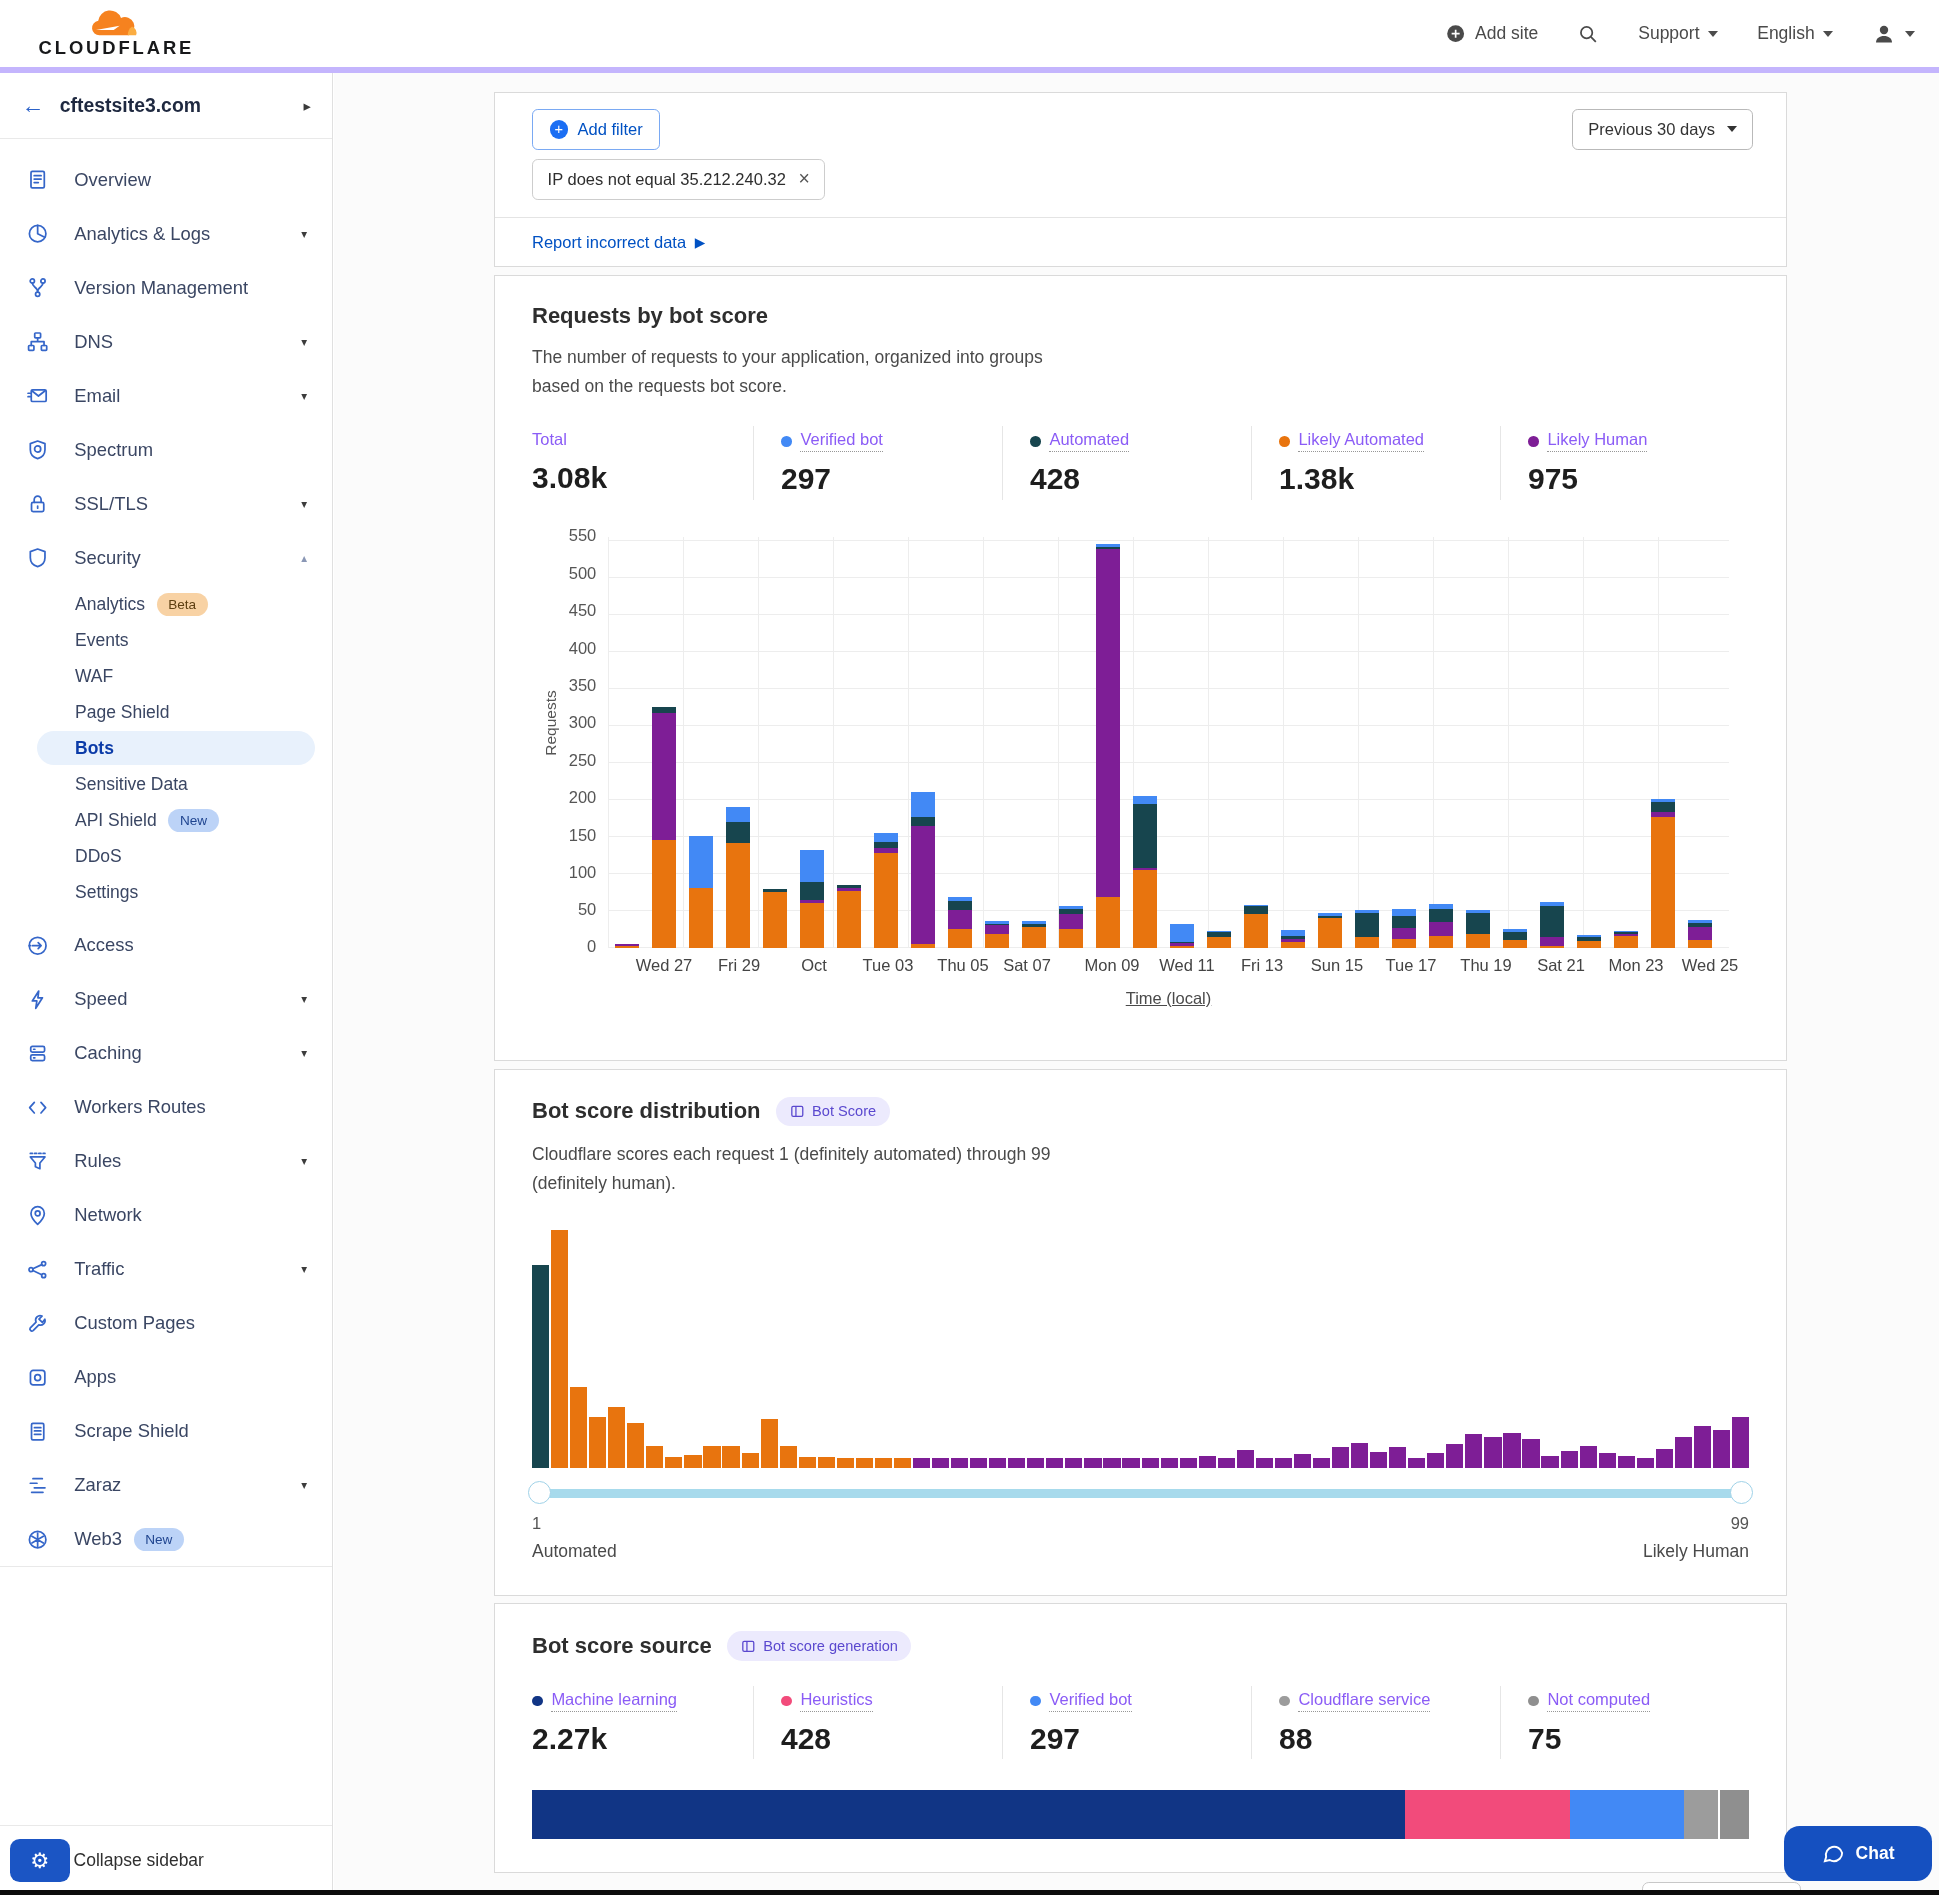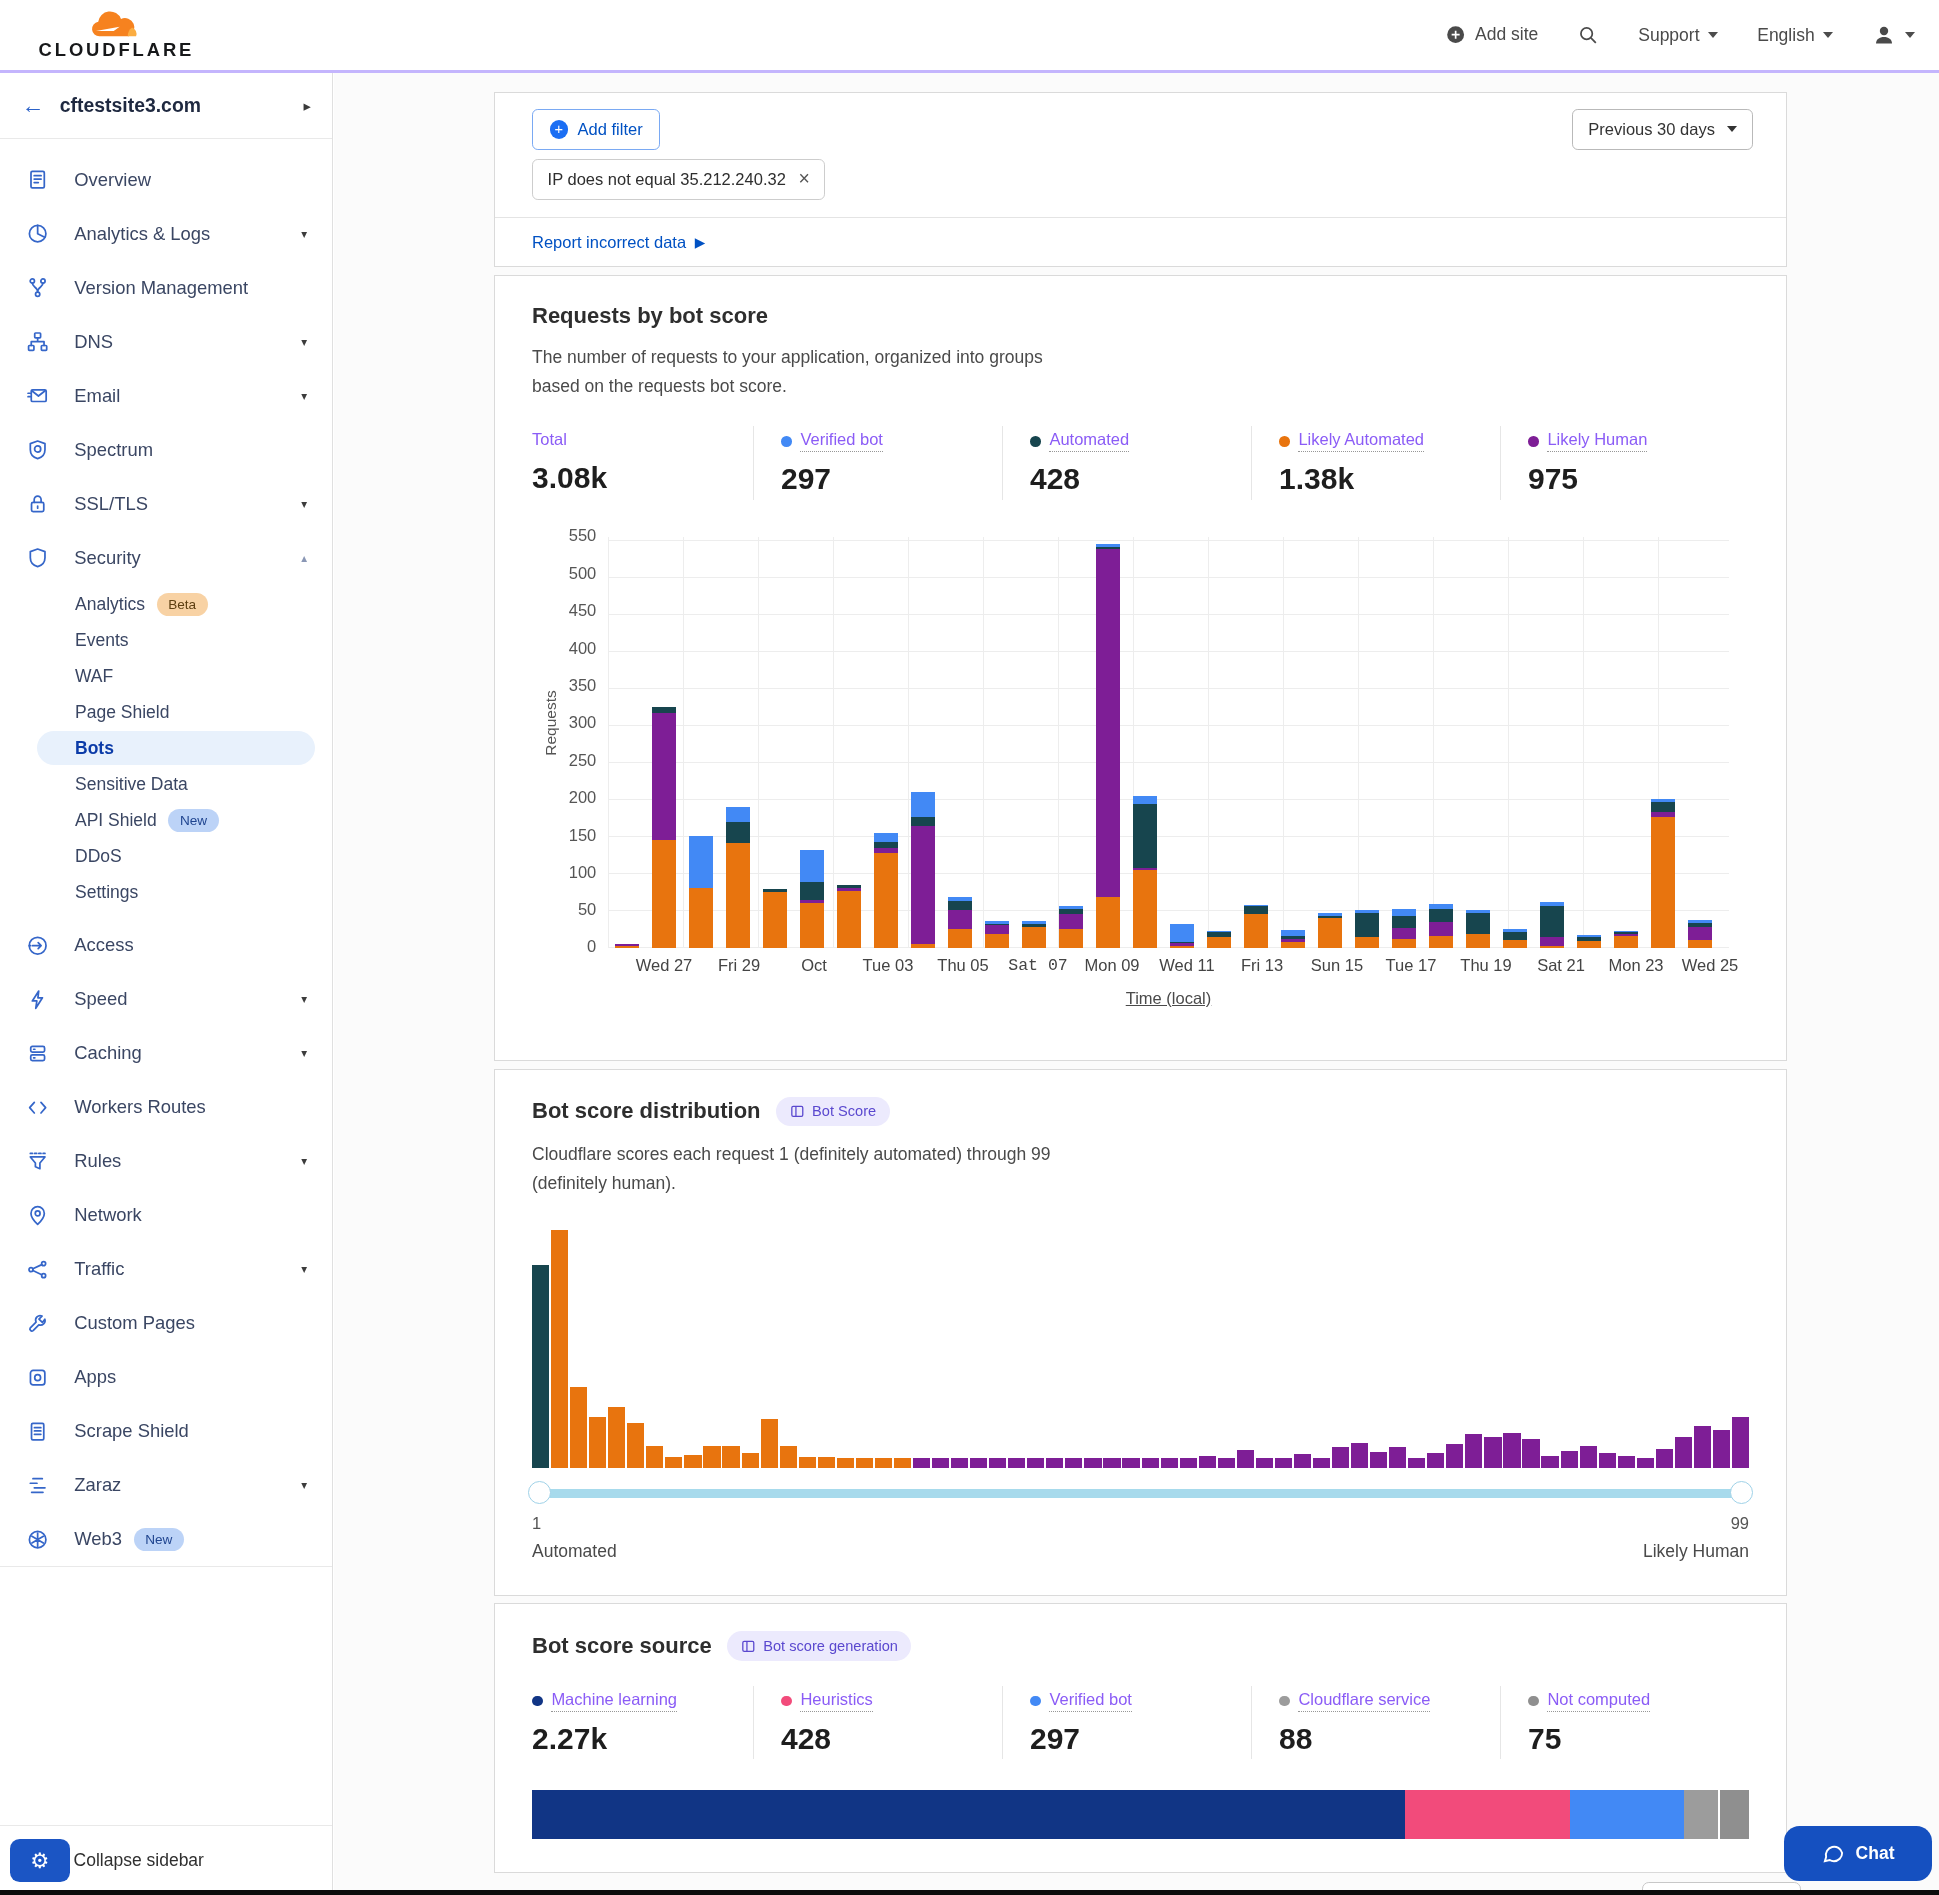--- a/index.html
+++ b/index.html
@@ -2,21 +2,21 @@
 <html><head>
 <meta charset="utf-8">
 <style>
   * { margin:0; padding:0; box-sizing:border-box; }
   html,body { width:1940px; height:1895px; }
   body { position:relative; font-family:"Liberation Sans",sans-serif; background:#fff; overflow:hidden; color:#222; }
   svg { display:block; }
 
   
   .topbar { position:absolute; left:0; top:0; width:1940px; height:73px; background:#fff;
-            border-bottom:3px solid #c4b5fd; display:flex; align-items:center; justify-content:space-between;
+            border-bottom:6px solid #c4b5fd; display:flex; align-items:center; justify-content:space-between;
             padding:0 25px; z-index:6; }
   .brand { display:flex; flex-direction:column; align-items:center; margin-left:13.6px; }
   .brand-text { font-size:18.4px; font-weight:800; letter-spacing:2.9px; color:#17181a; margin-top:-1.9px; }
   .top-actions { display:flex; align-items:center; gap:39px; color:#4a4a4a; font-size:17.5px; }
   .top-item { display:flex; align-items:center; gap:8.7px; cursor:pointer; }
   .caret { width:0; height:0; border-left:5.8px solid transparent; border-right:5.8px solid transparent; border-top:6.8px solid #4c4c4c; }
 
   
   .sidebar { position:absolute; left:0; top:73px; width:333px; bottom:0; background:#fff;
              border-right:1px solid #e0e0e0; z-index:5; display:flex; flex-direction:column; }
@@ -719,21 +719,21 @@
               <div class="seg" style="height: 8.2px; background: rgb(232, 116, 14);"></div>
             </div>
           </div>
         </div>
       <div class="xlabels" id="chart-xlabels">
           <span style="left: 19px;">Wed 27</span>
           <span style="left: 94px;">Fri 29</span>
           <span style="left: 169px;">Oct</span>
           <span style="left: 243px;">Tue 03</span>
           <span style="left: 318px;">Thu 05</span>
-          <span style="left: 393px; font-family: Liberation Mono, monospace;">Sat 07</span>
+          <span style="left: 382px;">Sat 07</span>
           <span style="left: 467px;">Mon 09</span>
           <span style="left: 542px;">Wed 11</span>
           <span style="left: 617px;">Fri 13</span>
           <span style="left: 692px;">Sun 15</span>
           <span style="left: 766px;">Tue 17</span>
           <span style="left: 841px;">Thu 19</span>
           <span style="left: 916px;">Sat 21</span>
           <span style="left: 991px;">Mon 23</span>
           <span style="left: 1065px;">Wed 25</span>
         </div>

